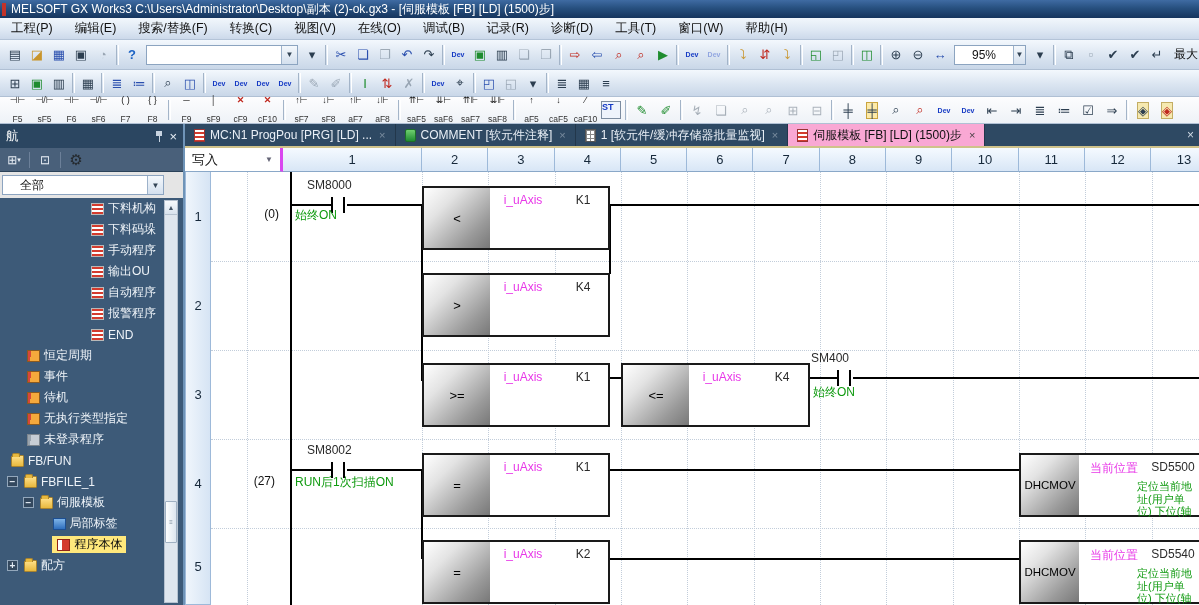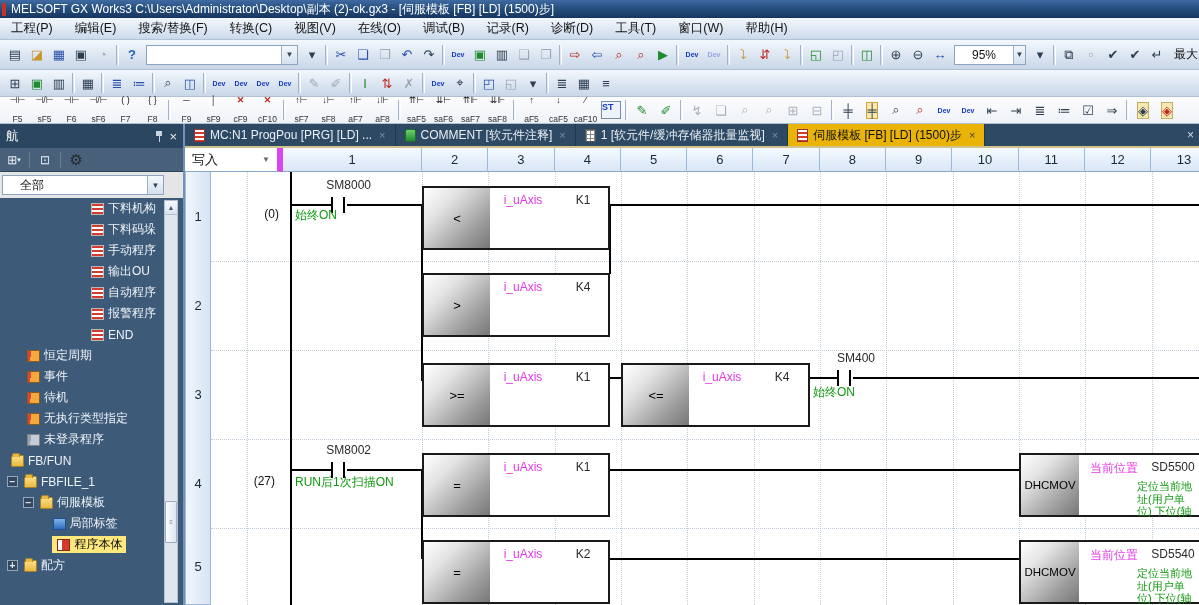--- a/index.html
+++ b/index.html
@@ -42,21 +42,21 @@
   .kbtn .kg{font-size:9px;color:#222;height:11px;display:flex;align-items:center}
   .kbtn .kg.red{color:#c0281e;font-weight:bold}
   .kbtn .kl{font-size:8.5px;color:#333;margin-top:10px}
   .kbtn.sep-btn{width:3px;height:20px;border-left:1px solid #a3b4c8;border-right:1px solid #fff;margin:0 2px}
   
   .tabbar{position:absolute;left:185px;top:124px;width:1014px;height:24px;background:#2e4963;display:flex;
           border-bottom:2px solid #cfc28a}
   .tab{display:flex;align-items:center;gap:5px;padding:0 9px;font-size:12px;color:#e9eff6;
        border-right:1px solid #22374b;white-space:nowrap;cursor:default}
   .tab .tclose{font-size:11px;opacity:.4;margin-left:2px}
-  .tab.active{background:#eab308;color:#101010}
+  .tab.active{background:#f9a8d4;color:#101010}
   .tab.active .tclose{opacity:.9;color:#333}
   .ti{width:11px;height:13px;flex:none;border:1px solid #933;
       background:repeating-linear-gradient(180deg,#fff 0 2px,#d43b2e 2px 4px)}
   .ti-green{border:1px solid #1c6f28;background:linear-gradient(#6fd06f,#1f8c33);border-radius:2px}
   .ti-grid{border:1px solid #555;background:
       repeating-linear-gradient(90deg,#888 0 1px,transparent 1px 4px),
       repeating-linear-gradient(180deg,#888 0 1px,#fff 1px 4px)}
   .mdi-close{position:absolute;right:5px;top:4px;color:#cfd9e4;font-size:12px}
   
   .panel{position:absolute;left:0;top:124px;width:185px;height:481px;background:#3d5a78;border-right:2px solid #6f94b8;overflow:hidden}
@@ -87,41 +87,41 @@
   .i-tag{background:linear-gradient(#7db3e8,#2f6fbe);border:1px solid #1d4f92}
   .i-docred{background:linear-gradient(90deg,#fff 35%,#d43b2e 35%);border:1px solid #902318}
   .pscroll{position:absolute;right:5px;top:76px;width:14px;bottom:2px;background:#dfe6ee;border:1px solid #b6c2d0}
   .psup{height:14px;background:linear-gradient(#f6f9fc,#d9e3ee);border-bottom:1px solid #b6c2d0;
         font-size:7px;color:#456;display:flex;align-items:center;justify-content:center}
   .pthumb{position:absolute;left:0;right:0;top:300px;height:42px;background:linear-gradient(90deg,#fdfefe,#dce5ef);
         border:1px solid #9fb0c2;border-radius:1px;display:flex;align-items:center;justify-content:center;font-size:6px;color:#789;letter-spacing:0}
   
   .editor{position:absolute;left:185px;top:148px;width:1014px;height:457px;background:#fff;overflow:hidden}
   .lheader{position:absolute;left:0;top:0;height:24px;display:flex;width:1040px}
-  .modecell{width:98px;flex:none;background:#fff;border-bottom:1px solid #8aa8c8;border-right:6px solid #d946ef;
+  .modecell{width:98px;flex:none;background:#fff;border-bottom:1px solid #8aa8c8;border-right:3px solid #d946ef;
         display:flex;align-items:center;justify-content:space-between;padding:0 7px;font-size:13px;color:#111}
   .modecell .arr{font-size:8px;color:#667}
   .lcols{display:flex;flex:1}
   .lcols .lcol{flex:0 0 66.3px;background:linear-gradient(#f5faff,#d8e6f6);border-right:1px solid #9db9d9;
         border-bottom:1px solid #8aa8c8;display:flex;align-items:center;justify-content:center;font-size:13px;color:#16283a}
   .lcols div.lcol:first-of-type{flex:0 0 139px}
   .rnum{position:absolute;left:0;width:26px;background:linear-gradient(90deg,#f0f6fc,#d6e4f4);
         border:1px solid #9db9d9;border-top:none;display:flex;align-items:center;justify-content:center;font-size:13px;color:#16283a}
   .rnums div:nth-of-type(1){top:24px;height:90px}
   .rnums div:nth-of-type(2){top:113px;height:90px}
   .rnums div:nth-of-type(3){top:202px;height:90px}
   .rnums div:nth-of-type(4){top:291px;height:90px}
   .rnums div:nth-of-type(5){top:380px;height:77px}
   .gv{position:absolute;top:24px;bottom:0;width:0;border-left:1px dotted #c2cdda}
   .gh{position:absolute;left:26px;right:0;height:0;border-top:1px dotted #c2cdda}
   .rail{position:absolute;left:105px;top:24px;bottom:0;width:2px;background:#000}
   .w{position:absolute;height:2px;background:#000}
   .wv{position:absolute;width:2px;background:#000}
   .cbar{position:absolute;width:2px;height:16px;background:#000}
-  .dev{position:absolute;font-size:12px;color:#2a2a2a;text-align:right;width:64px}
+  .dev{position:absolute;font-size:12px;color:#2a2a2a;text-align:left;width:64px}
   .cmt{position:absolute;font-size:12px;color:#0f9a0f;white-space:nowrap}
   .step{position:absolute;font-size:12px;color:#111;width:32px;text-align:right}
   .blk{position:absolute;background:#fff;border:2px solid #1a1a1a}
   .noR{border-right:none}
   .gsq{position:absolute;left:0;top:0;width:66px;height:100%;display:flex;align-items:center;justify-content:center;
        font-size:13px;color:#000;background:linear-gradient(135deg,#ffffff 0%,#e3e3e3 30%,#9a9a9a 75%,#787878 100%)}
   .gsq.narrow{width:58px;font-size:11.5px}
   .a1{position:absolute;left:66px;top:5px;width:66px;text-align:center;color:#e838e8;font-size:12px}
   .a2{position:absolute;left:132px;top:5px;width:54px;text-align:center;color:#2a2a2a;font-size:12px}
   .da1{position:absolute;left:62px;top:5px;width:62px;text-align:center;color:#e838e8;font-size:12px}

